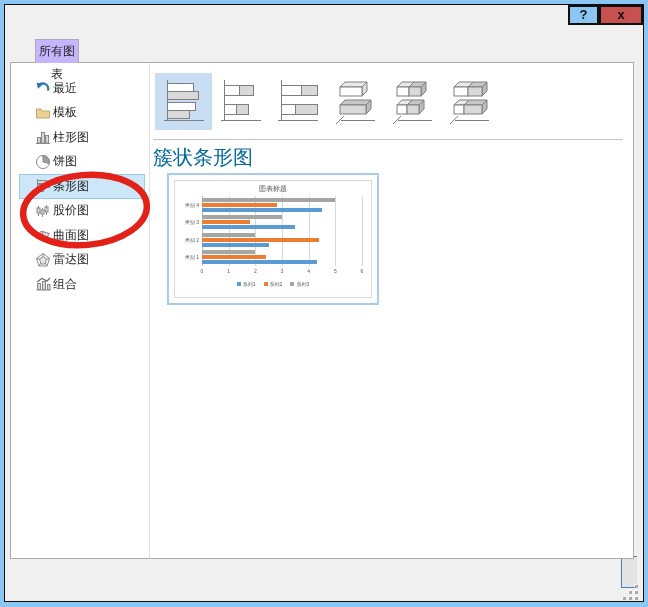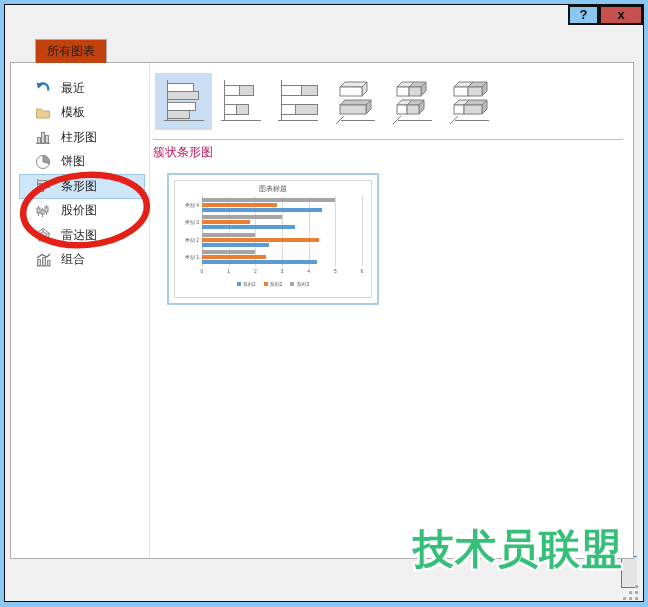--- a/index.html
+++ b/index.html
@@ -7,40 +7,40 @@
   body { font-family:"Liberation Sans","DejaVu Sans",sans-serif; position:relative;
          background:#8CC7F3; }
   .dialog { position:absolute; left:4px; top:4px; width:640px; height:598px;
             border:1px solid #101010; background:#F0F0F0; }
   .titlebar { position:absolute; left:0; top:0; width:638px; height:26px; background:#8CC7F3; }
   .title { position:absolute; left:9px; top:0; line-height:26px; font-size:12px; color:#111; }
   .tbtn { position:absolute; top:0; height:20px; border:2px solid #101010; text-align:center;
           font-weight:bold; font-size:13px; line-height:16px; color:#111; cursor:pointer; }
   .tbtn.help { left:563px; width:31px; background:#8CC7F3; }
   .tbtn.close { left:594px; width:44px; background:#C75050; }
-  .tab { position:absolute; left:30px; top:34px; width:72px; height:24px; background:#c2410c;
+  .tab { position:absolute; left:30px; top:34px; width:44px; height:24px; background:#c4b5fd;
          border:1px solid #ACACAC; border-bottom:none; z-index:3; font-size:12px; color:#222;
          text-align:center; line-height:23px; }
   .panel { position:absolute; left:5px; top:57px; width:624px; height:497px; background:#fff;
            border:1px solid #ACACAC; z-index:2; }
   .sidebar { position:absolute; left:0; top:0; width:139px; height:100%;
              border-right:1px solid #E3E3E3; padding-top:13px; }
-  .side-item { position:relative; height:24.5px; display:flex; align-items:center; gap:10px;
+  .side-item { position:relative; height:24.5px; display:flex; align-items:center; gap:2px;
                padding-left:15px; font-size:12px; color:#262626; cursor:pointer;
                border:1px solid transparent; margin:0 4px 0 8px; }
   .side-item.selected { background:#CDE6F8; border:1px solid #9CC8EA; }
   .side-item svg { width:16px; height:16px; flex:0 0 16px; }
   .annot { position:absolute; left:4px; top:104px; width:140px; height:86px; z-index:40;
            pointer-events:none; }
   .subtypes { position:absolute; left:144px; top:10px; height:57px; display:flex; }
   .sub-cell { width:57px; height:57px; display:flex; align-items:center; justify-content:center;
               cursor:pointer; }
   .sub-cell.selected { background:#C9DEF3; }
   .sep { position:absolute; left:142px; top:76px; width:470px; height:1px; background:#C3C3C3; }
-  .heading { position:absolute; left:142px; top:81px; font-size:12px; color:#be185d; }
+  .heading { position:absolute; left:142px; top:81px; font-size:20px; color:#0369a1; }
   .preview { position:absolute; left:156px; top:110px; width:212px; height:132px;
              border:2px solid #A9CCEA; background:#fff; cursor:pointer; }
   .chartbox { position:absolute; left:5px; top:5px; width:198px; height:118px;
               border:1px solid #D9D9D9; background:#fff; }
   .c-title { position:absolute; left:0; top:3px; width:100%; text-align:center; font-size:7px;
              color:#595959; }
   .plot { position:absolute; left:27px; top:15px; width:160px; height:70px; }
   .gridline { position:absolute; top:0; bottom:0; width:1px; background:#D9D9D9; }
   .gridline.axis { background:#BFBFBF; }
   .bargroup { position:absolute; left:0; width:100%; display:flex; flex-direction:column;
@@ -129,20 +129,27 @@
             <g fill="#D6D6D6" stroke="#8A8A8A" stroke-width="1">
               <rect x="2" y="5" width="3" height="5"></rect>
               <rect x="6" y="7" width="3" height="4"></rect>
               <rect x="10" y="4" width="3" height="5"></rect>
             </g>
           </svg>
           <span>股价图</span>
         </div>
         <div class="side-item">
           <svg viewBox="0 0 16 16">
+            <path d="M1.5 11 L6 4 L14.5 6.5 L10 13.5 Z" fill="#DCDCDC" stroke="#8A8A8A" stroke-width="1"></path>
+            <path d="M4 7.5 L12.5 10 M8 5 L5.8 12.3" fill="none" stroke="#8A8A8A" stroke-width="1"></path>
+          </svg>
+          <span>曲面图</span>
+        </div>
+        <div class="side-item">
+          <svg viewBox="0 0 16 16">
             <g stroke="#8A8A8A" stroke-width="1" fill="none">
               <polygon points="8,1.5 14.5,6.5 12,14 4,14 1.5,6.5"></polygon>
               <path d="M8 8 L8 1.5 M8 8 L14.5 6.5 M8 8 L12 14 M8 8 L4 14 M8 8 L1.5 6.5"></path>
               <polygon points="8,4.5 11.5,7 10,12 6,12 4.5,7" fill="#E3E3E3"></polygon>
             </g>
           </svg>
           <span>雷达图</span>
         </div>
         <div class="side-item">
           <svg viewBox="0 0 16 16">
@@ -311,14 +318,13 @@
     <i style="left:12px;top:0"></i>
       <i style="left:6px;top:6px"></i>
       <i style="left:12px;top:6px"></i>
     <i style="left:0;top:12px"></i>
       <i style="left:6px;top:12px"></i>
       <i style="left:12px;top:12px"></i>
   </div>
 </div>
 
 <div class="watermark">
-  <div class="wm-title">技术员联盟</div>
 </div>
 
 </body></html>

